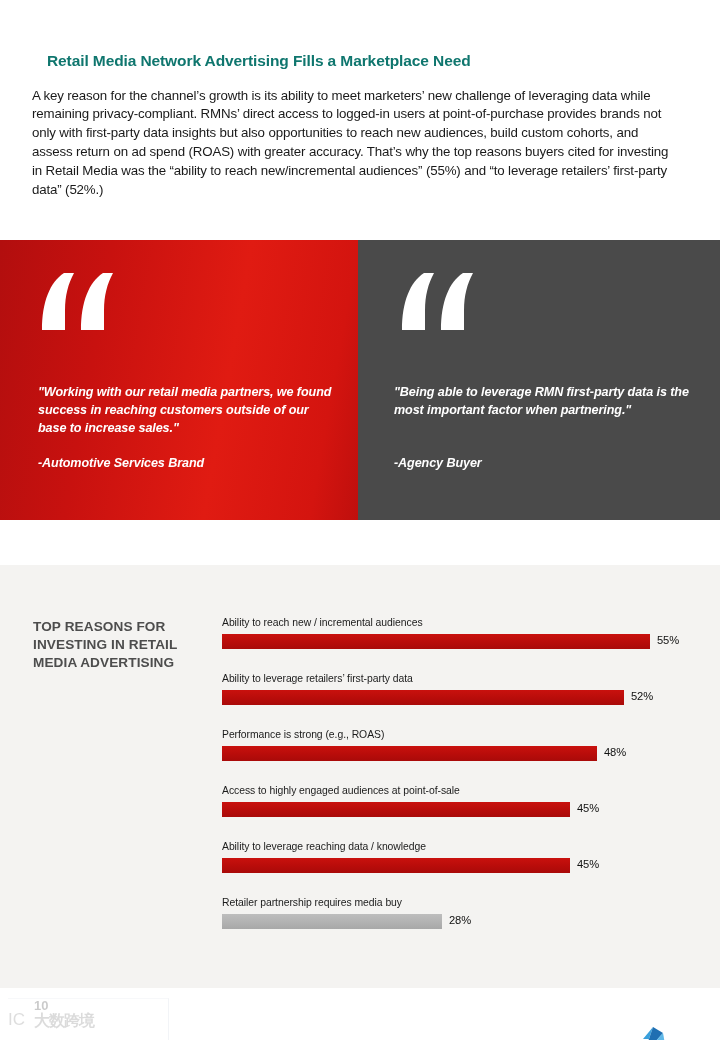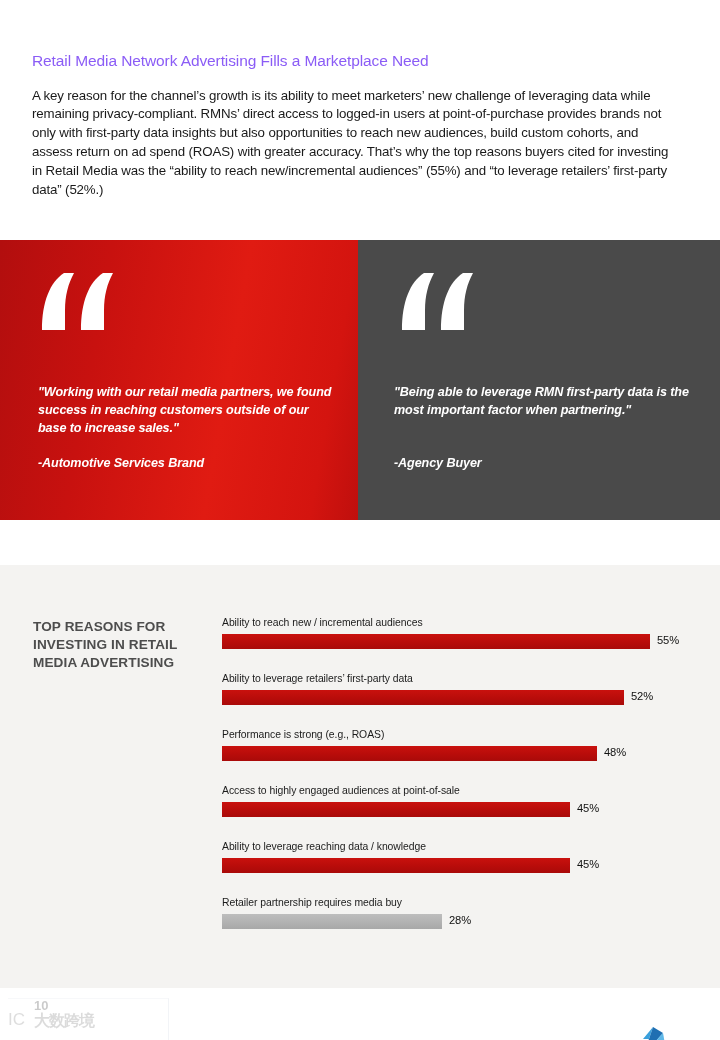--- a/index.html
+++ b/index.html
@@ -25,24 +25,24 @@
 
   
   .text-block {
     position: absolute;
     left: 32px;
     top: 52px;
     width: 645px;
   }
   .headline {
     font-size: 15.5px;
-    font-weight: normal;
+    font-weight: bold;
     letter-spacing: -0.1px;
-    color: #8b5cf6;
-    margin: 0 0 16px 0;
+    color: #0f766e;
+    margin: 0 0 16px 15px;
     line-height: 1.2;
   }
   .body-copy {
     font-size: 13.3px;
     line-height: 1.42;
     color: #1a1a1a;
     margin: 0;
     letter-spacing: -0.15px;
   }
 

